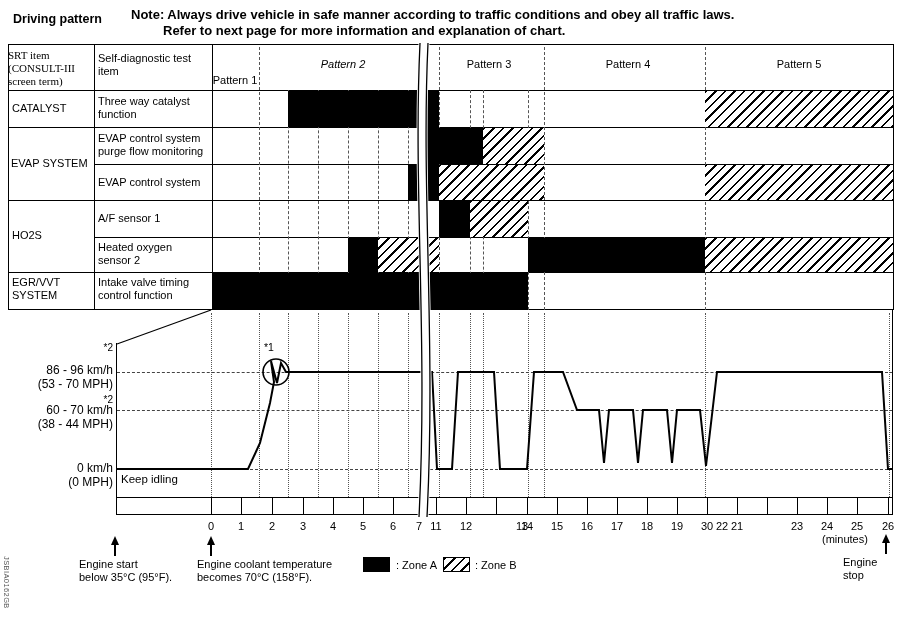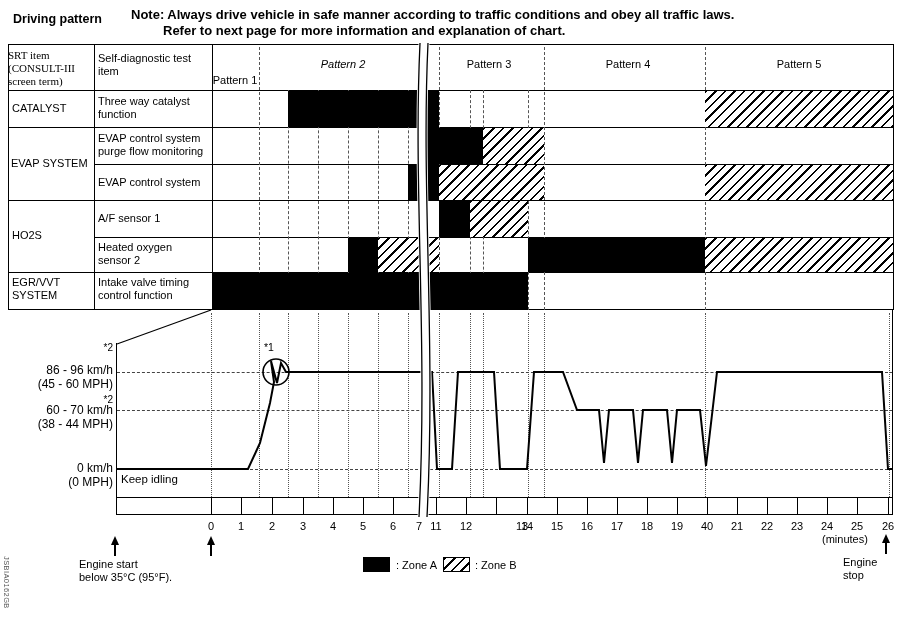--- a/index.html
+++ b/index.html
@@ -146,61 +146,63 @@
       <div class="ticklabel" style="left: 547px; top: 520px; width: 20px;">15</div>
       <div class="tickdiv" style="left: 587px; top: 497px;"></div>
       <div class="ticklabel" style="left: 577px; top: 520px; width: 20px;">16</div>
       <div class="tickdiv" style="left: 617px; top: 497px;"></div>
       <div class="ticklabel" style="left: 607px; top: 520px; width: 20px;">17</div>
       <div class="tickdiv" style="left: 647px; top: 497px;"></div>
       <div class="ticklabel" style="left: 637px; top: 520px; width: 20px;">18</div>
       <div class="tickdiv" style="left: 677px; top: 497px;"></div>
       <div class="ticklabel" style="left: 667px; top: 520px; width: 20px;">19</div>
       <div class="tickdiv" style="left: 707px; top: 497px;"></div>
-      <div class="ticklabel" style="left: 697px; top: 520px; width: 20px;">40</div>
+      <div class="ticklabel" style="left: 697px; top: 520px; width: 20px;">30</div>
       <div class="tickdiv" style="left: 737px; top: 497px;"></div>
       <div class="ticklabel" style="left: 727px; top: 520px; width: 20px;">21</div>
       <div class="tickdiv" style="left: 767px; top: 497px;"></div>
-      <div class="ticklabel" style="left: 757px; top: 520px; width: 20px;">22</div>
+      <div class="ticklabel" style="left: 712px; top: 520px; width: 20px;">22</div>
       <div class="tickdiv" style="left: 797px; top: 497px;"></div>
       <div class="ticklabel" style="left: 787px; top: 520px; width: 20px;">23</div>
       <div class="tickdiv" style="left: 827px; top: 497px;"></div>
       <div class="ticklabel" style="left: 817px; top: 520px; width: 20px;">24</div>
       <div class="tickdiv" style="left: 857px; top: 497px;"></div>
       <div class="ticklabel" style="left: 847px; top: 520px; width: 20px;">25</div>
       <div class="tickdiv" style="left: 888px; top: 497px;"></div>
       <div class="ticklabel" style="left: 878px; top: 520px; width: 20px;">26</div>
     </div>
 
   <div class="ln" style="left:116px;top:343px;width:0;height:172px;border-left:1.5px solid #000;"></div>
   <div class="ln" style="left:892px;top:310px;width:0;height:205px;border-left:1.5px solid #000;"></div>
   <div class="ln" style="left:117px;top:497px;width:776px;height:18px;border-top:1.3px solid #000;border-bottom:1.3px solid #000;box-sizing:border-box;"></div>
 
   <div class="rlabel sup" style="top:341px;">*2</div>
   <div class="rlabel" style="top:364px;">86 - 96 km/h</div>
-  <div class="rlabel" style="top:378px;">(45 - 60 MPH)</div>
+  <div class="rlabel" style="top:378px;">(53 - 70 MPH)</div>
   <div class="rlabel sup" style="top:393px;">*2</div>
   <div class="rlabel" style="top:404px;">60 - 70 km/h</div>
   <div class="rlabel" style="top:418px;">(38 - 44 MPH)</div>
   <div class="rlabel" style="top:462px;">0 km/h</div>
   <div class="rlabel" style="top:476px;">(0 MPH)</div>
   <div class="t" style="left:121px;top:473px;font-size:11.5px;">Keep idling</div>
   <div class="t" style="left:264px;top:341px;font-size:10.5px;">*1</div>
   <div class="t" style="left:822px;top:533px;font-size:11px;">(minutes)</div>
 
   <div class="arr" style="left:110px;top:536px;">
       <div class="head"></div>
       <div class="stem"></div>
     </div>
   <div class="t" style="left:79px;top:558px;">Engine start
 below 35°C (95°F).</div>
   <div class="arr" style="left:206px;top:536px;">
       <div class="head"></div>
       <div class="stem"></div>
     </div>
+  <div class="t" style="left:197px;top:558px;">Engine coolant temperature
+becomes 70°C (158°F).</div>
 
   <div class="legend-box barA" style="left:363px;top:557px;"></div>
   <div class="t" style="left:396px;top:559px;">: Zone A</div>
   <div class="legend-box barB" style="left:443px;top:557px;border:1.2px solid #000;"></div>
   <div class="t" style="left:475px;top:559px;">: Zone B</div>
 
   <div class="arr" style="left:881px;top:534px;">
       <div class="head"></div>
       <div class="stem"></div>
     </div>

